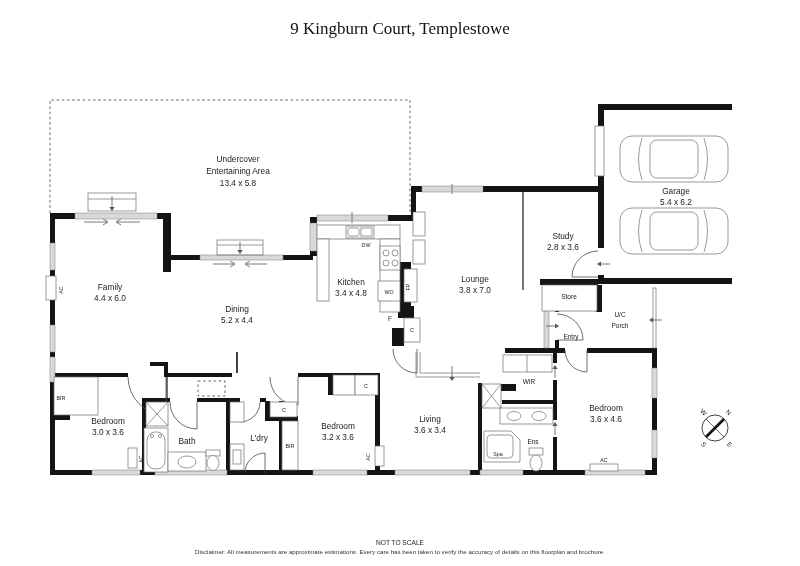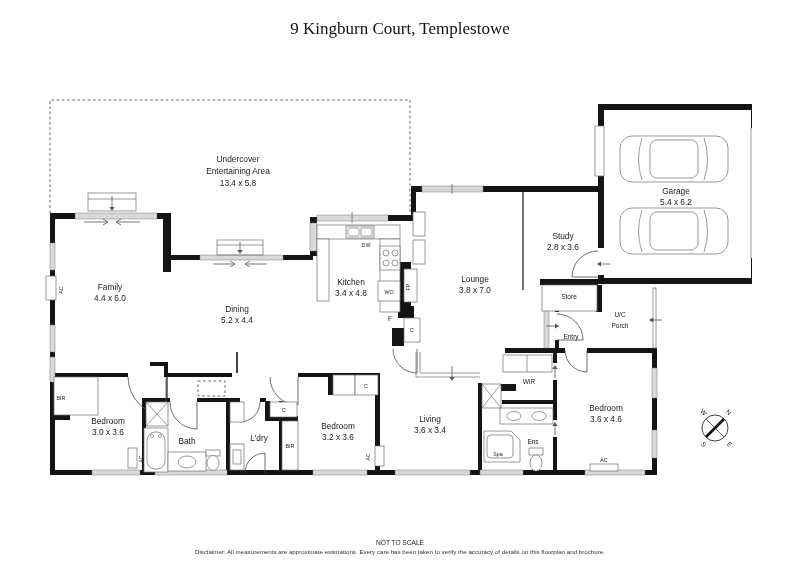--- a/index.html
+++ b/index.html
@@ -1,17 +1,17 @@
 <!DOCTYPE html>
 <html><head>
 <meta charset="utf-8">
 <style>
   html,body{margin:0;padding:0;background:#fff;}
   .page{position:relative;width:732px;height:566px;background:#ffffff;overflow:hidden;
-        font-family:"Liberation Sans", sans-serif;padding-left:20px;}
+        font-family:"Liberation Sans", sans-serif;}
   svg{position:absolute;top:0;left:0;}
   .room-label{font-size:8.3px;fill:#1b1b1b;}
   .small-label{font-size:6.5px;fill:#1b1b1b;}
   .tiny-label{font-size:5.3px;fill:#222;}
   .title-text{font-family:"Liberation Serif", serif;font-size:17px;fill:#111;}
   .footer-note{font-size:6.6px;fill:#222;}
   .footer-disc{font-size:6.2px;fill:#333;}
   .wall{fill:#141414;}
   .win{fill:#d9d9d9;stroke:#7d7d7d;stroke-width:.5;}
   .fix{fill:#ffffff;stroke:#6e6e6e;stroke-width:.7;}

